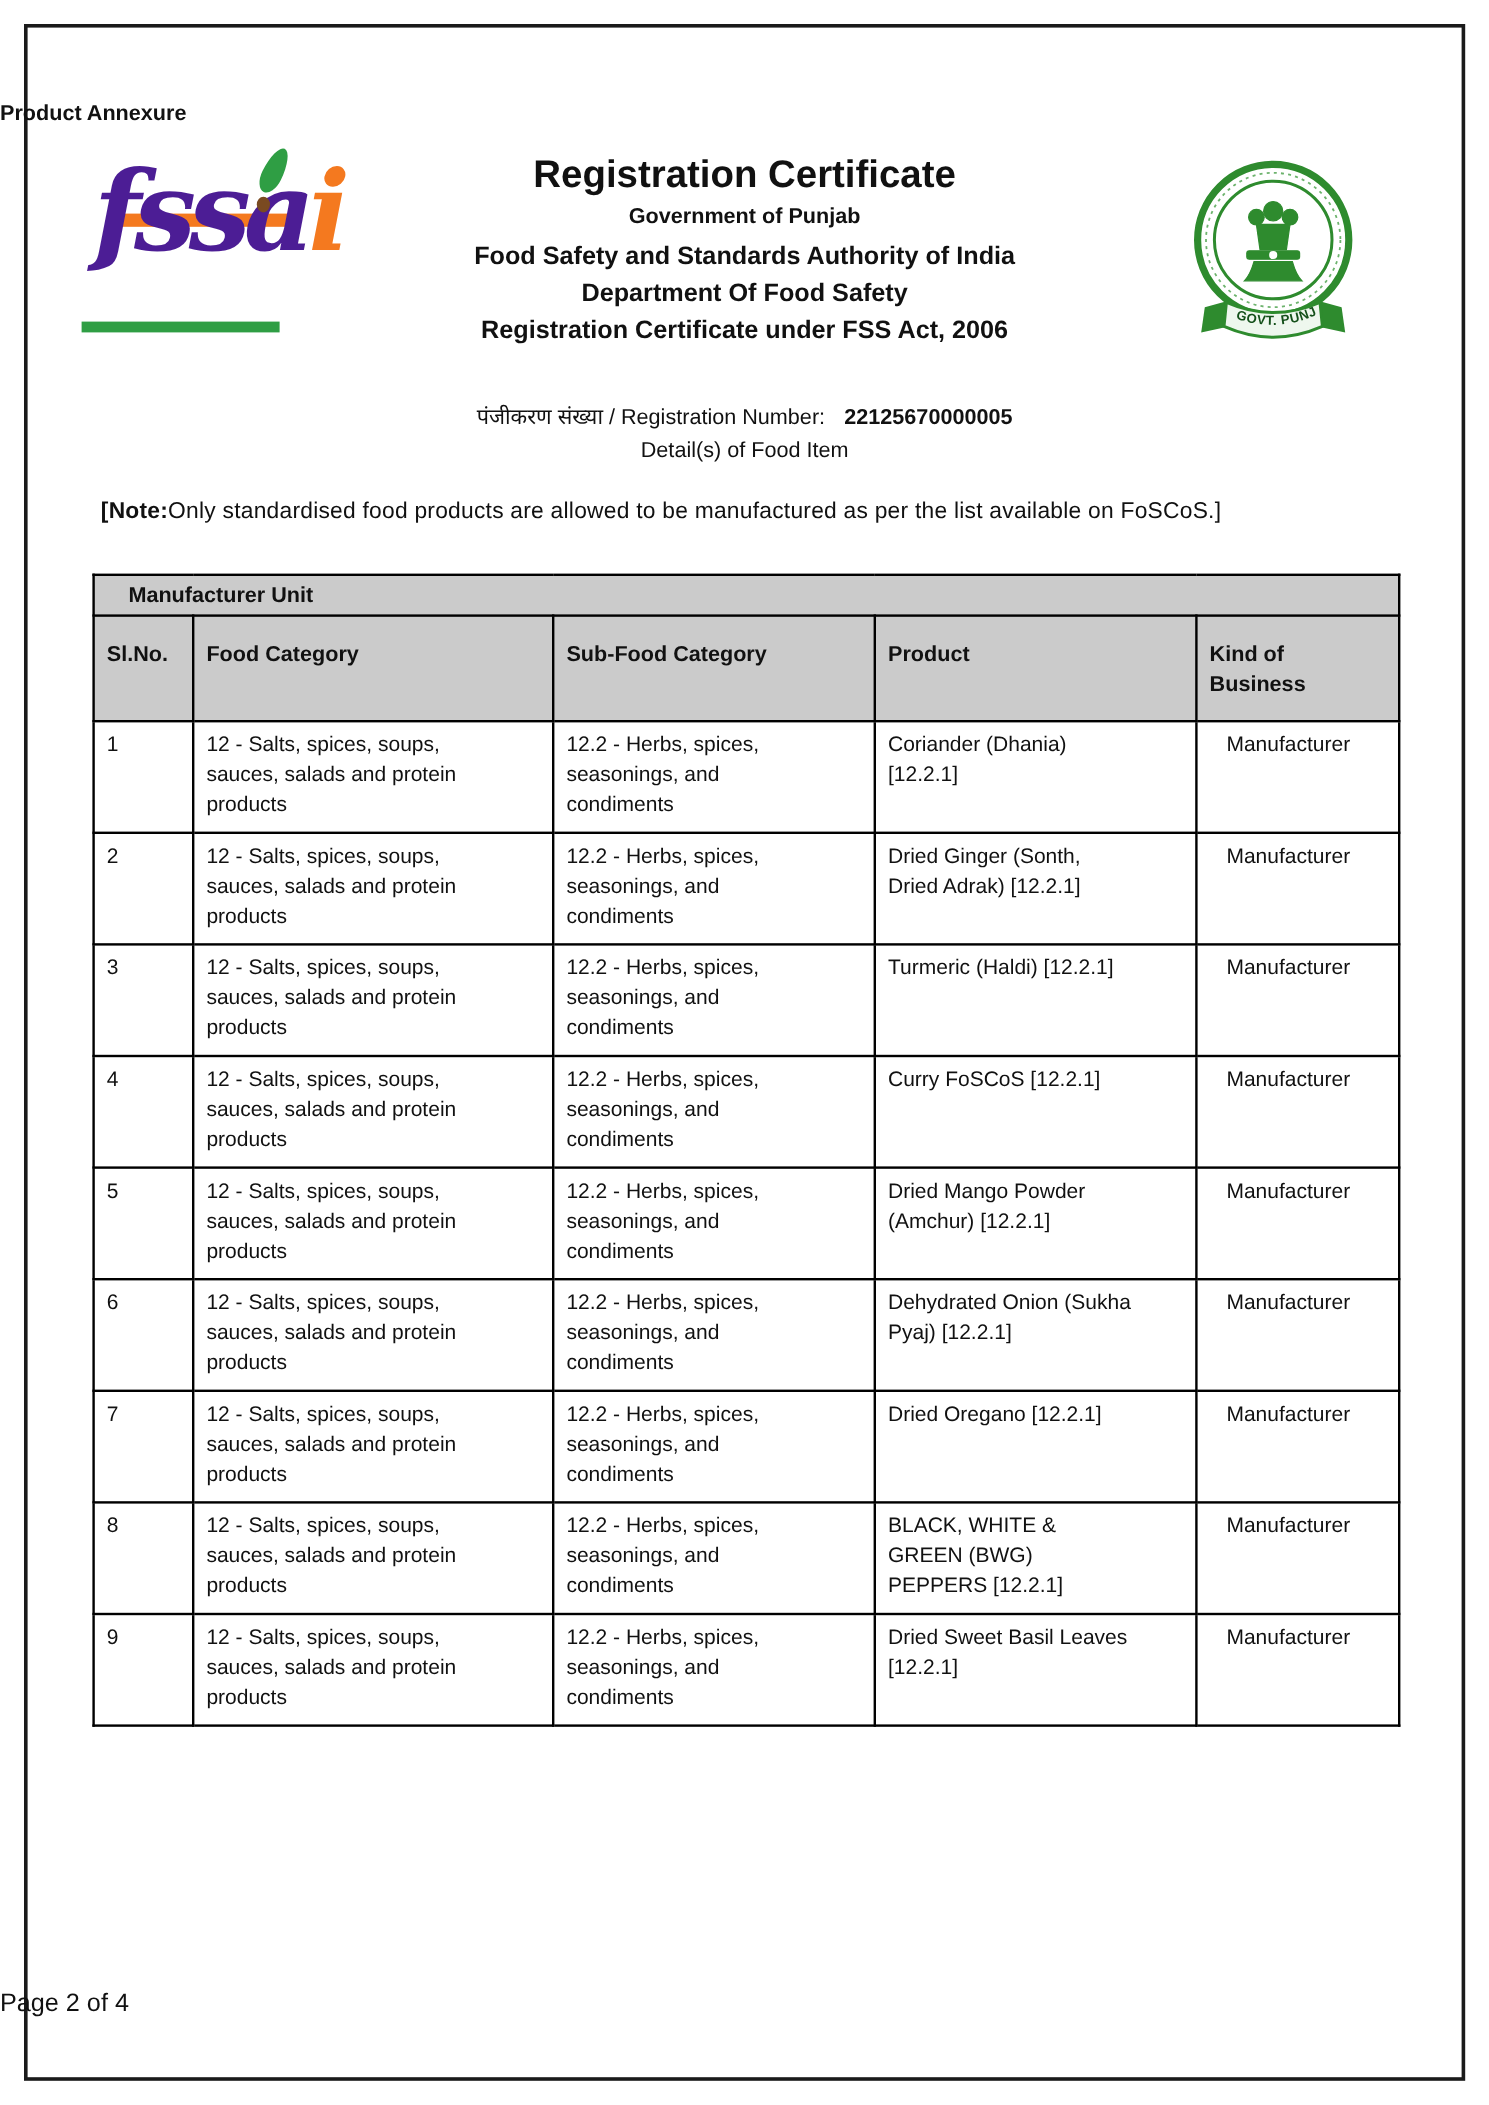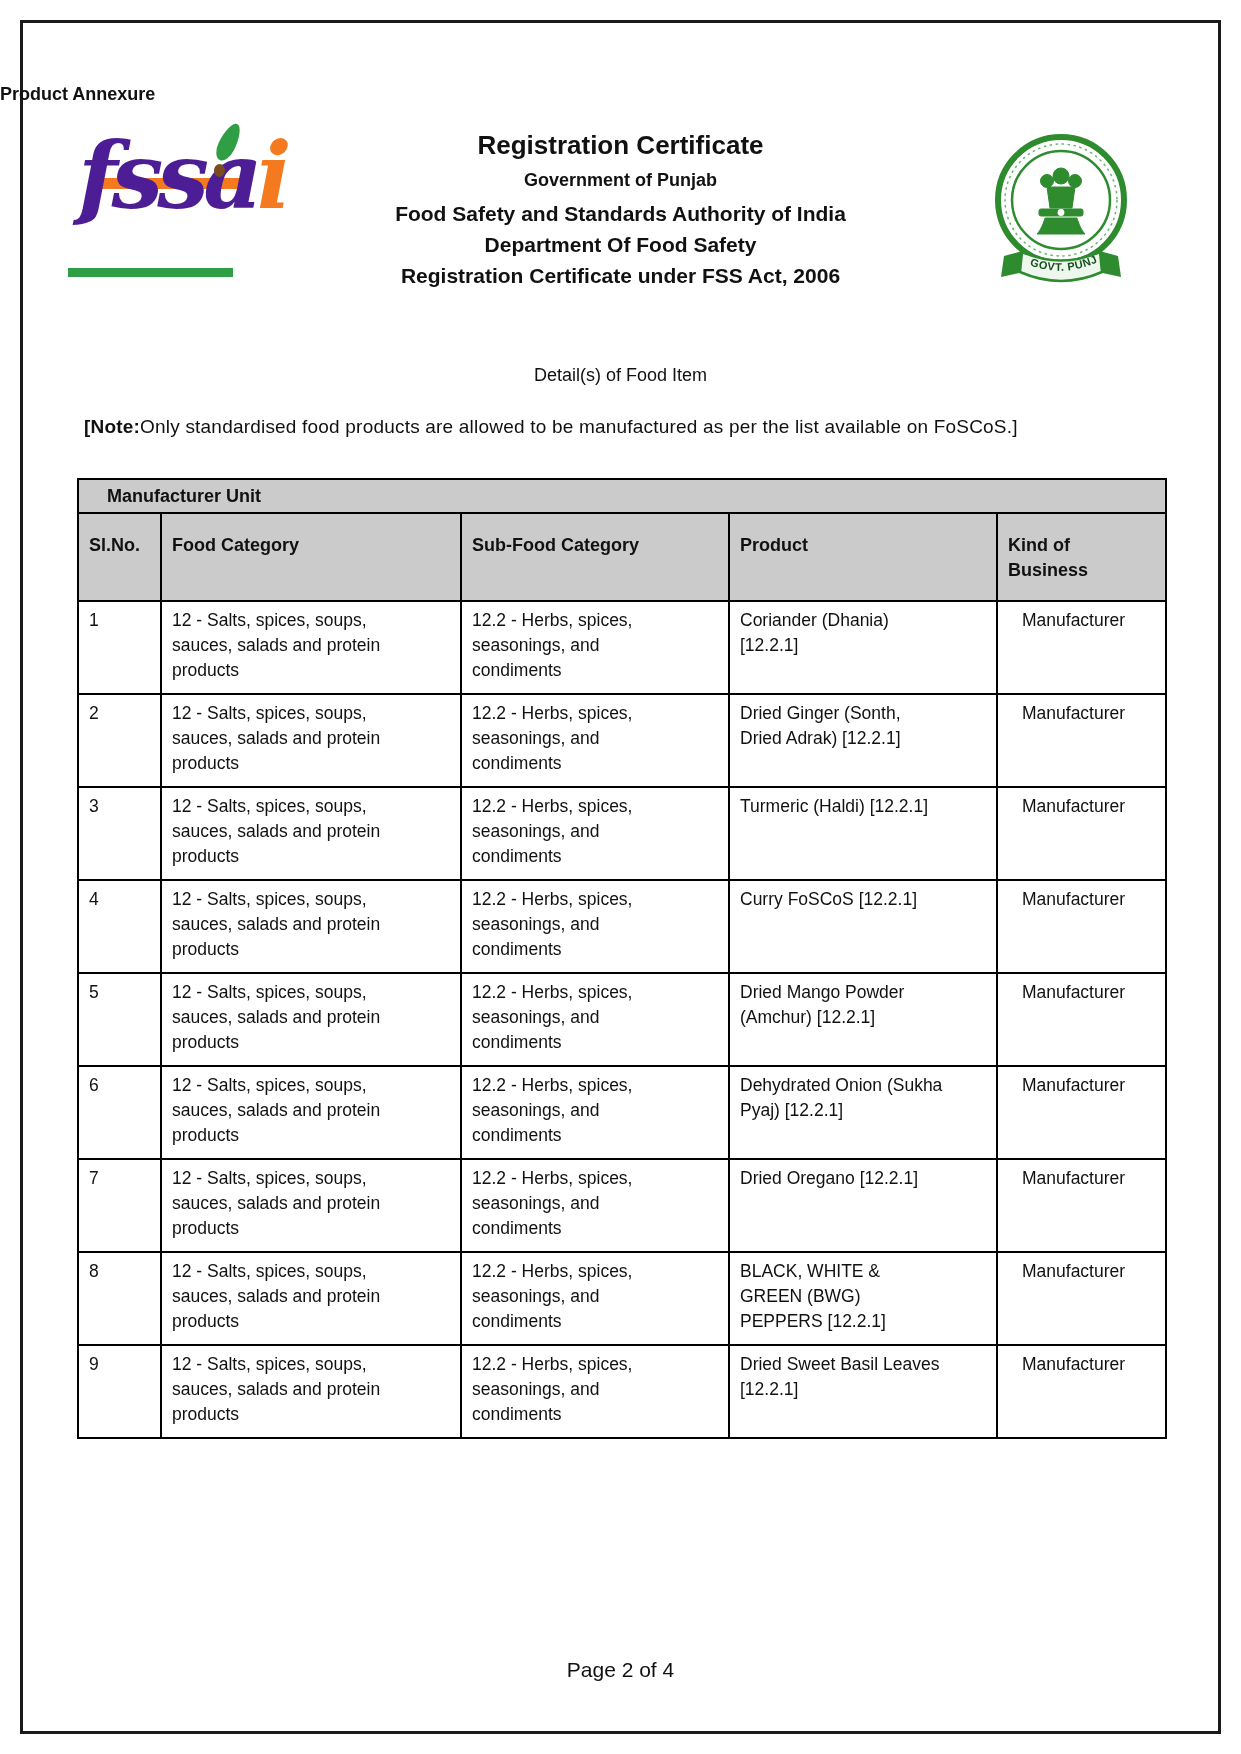--- a/index.html
+++ b/index.html
@@ -88,21 +88,21 @@
   }
   .emblem svg { width: 100%; height: 100%; }
 
   
   .titles {
     position: absolute;
     top: 128px; left: 0; right: 0;
     text-align: center;
     font-weight: bold;
   }
-  .title-xl { font-size: 26px; line-height: 34px; }
+  .title-xl { font-size: 32px; line-height: 34px; }
   .title-lg { font-size: 18px; line-height: 36px; }
   .title-md { font-size: 21px; line-height: 31px; }
 
   .reg-line {
     position: absolute;
     top: 334px; left: 0; right: 0;
     text-align: center;
     font-size: 18px; line-height: 26px;
   }
   .reg-number { font-weight: bold; margin-left: 16px; }
@@ -159,21 +159,20 @@
     height: 93px;
     padding: 6px 52px 6px 10px;
   }
   .product-table tbody td:first-child { padding: 6px 4px 6px 10px; }
   .product-table tbody td:last-child { padding: 6px 8px 6px 24px; }
 
   
   .page-footer {
     position: absolute;
     top: 1658px; left: 0; right: 0;
-    text-align: center;
     font-size: 21px;
   }
 </style>
 </head>
 <body>
 
 <div class="page">
   <div class="page-frame"></div>
 
   <div class="annexure-title">Product Annexure</div>
@@ -211,20 +210,23 @@
   </div>
 
   <div class="titles">
     <div class="title-xl">Registration Certificate</div>
     <div class="title-lg">Government of Punjab</div>
     <div class="title-md">Food Safety and Standards Authority of India</div>
     <div class="title-md">Department Of Food Safety</div>
     <div class="title-md">Registration Certificate under FSS Act, 2006</div>
   </div>
 
+  <div class="reg-line">
+    <span>पंजीकरण संख्या / Registration Number:</span><span class="reg-number">22125670000005</span>
+  </div>
 
   <div class="details-line">Detail(s) of Food Item</div>
 
   <div class="note-line">
     <span class="note-prefix">[Note:</span><span>Only standardised food products are allowed to be manufactured as per the list available on FoSCoS.]</span>
   </div>
 
   <table class="product-table">
     <colgroup>
       <col style="width:83px">

